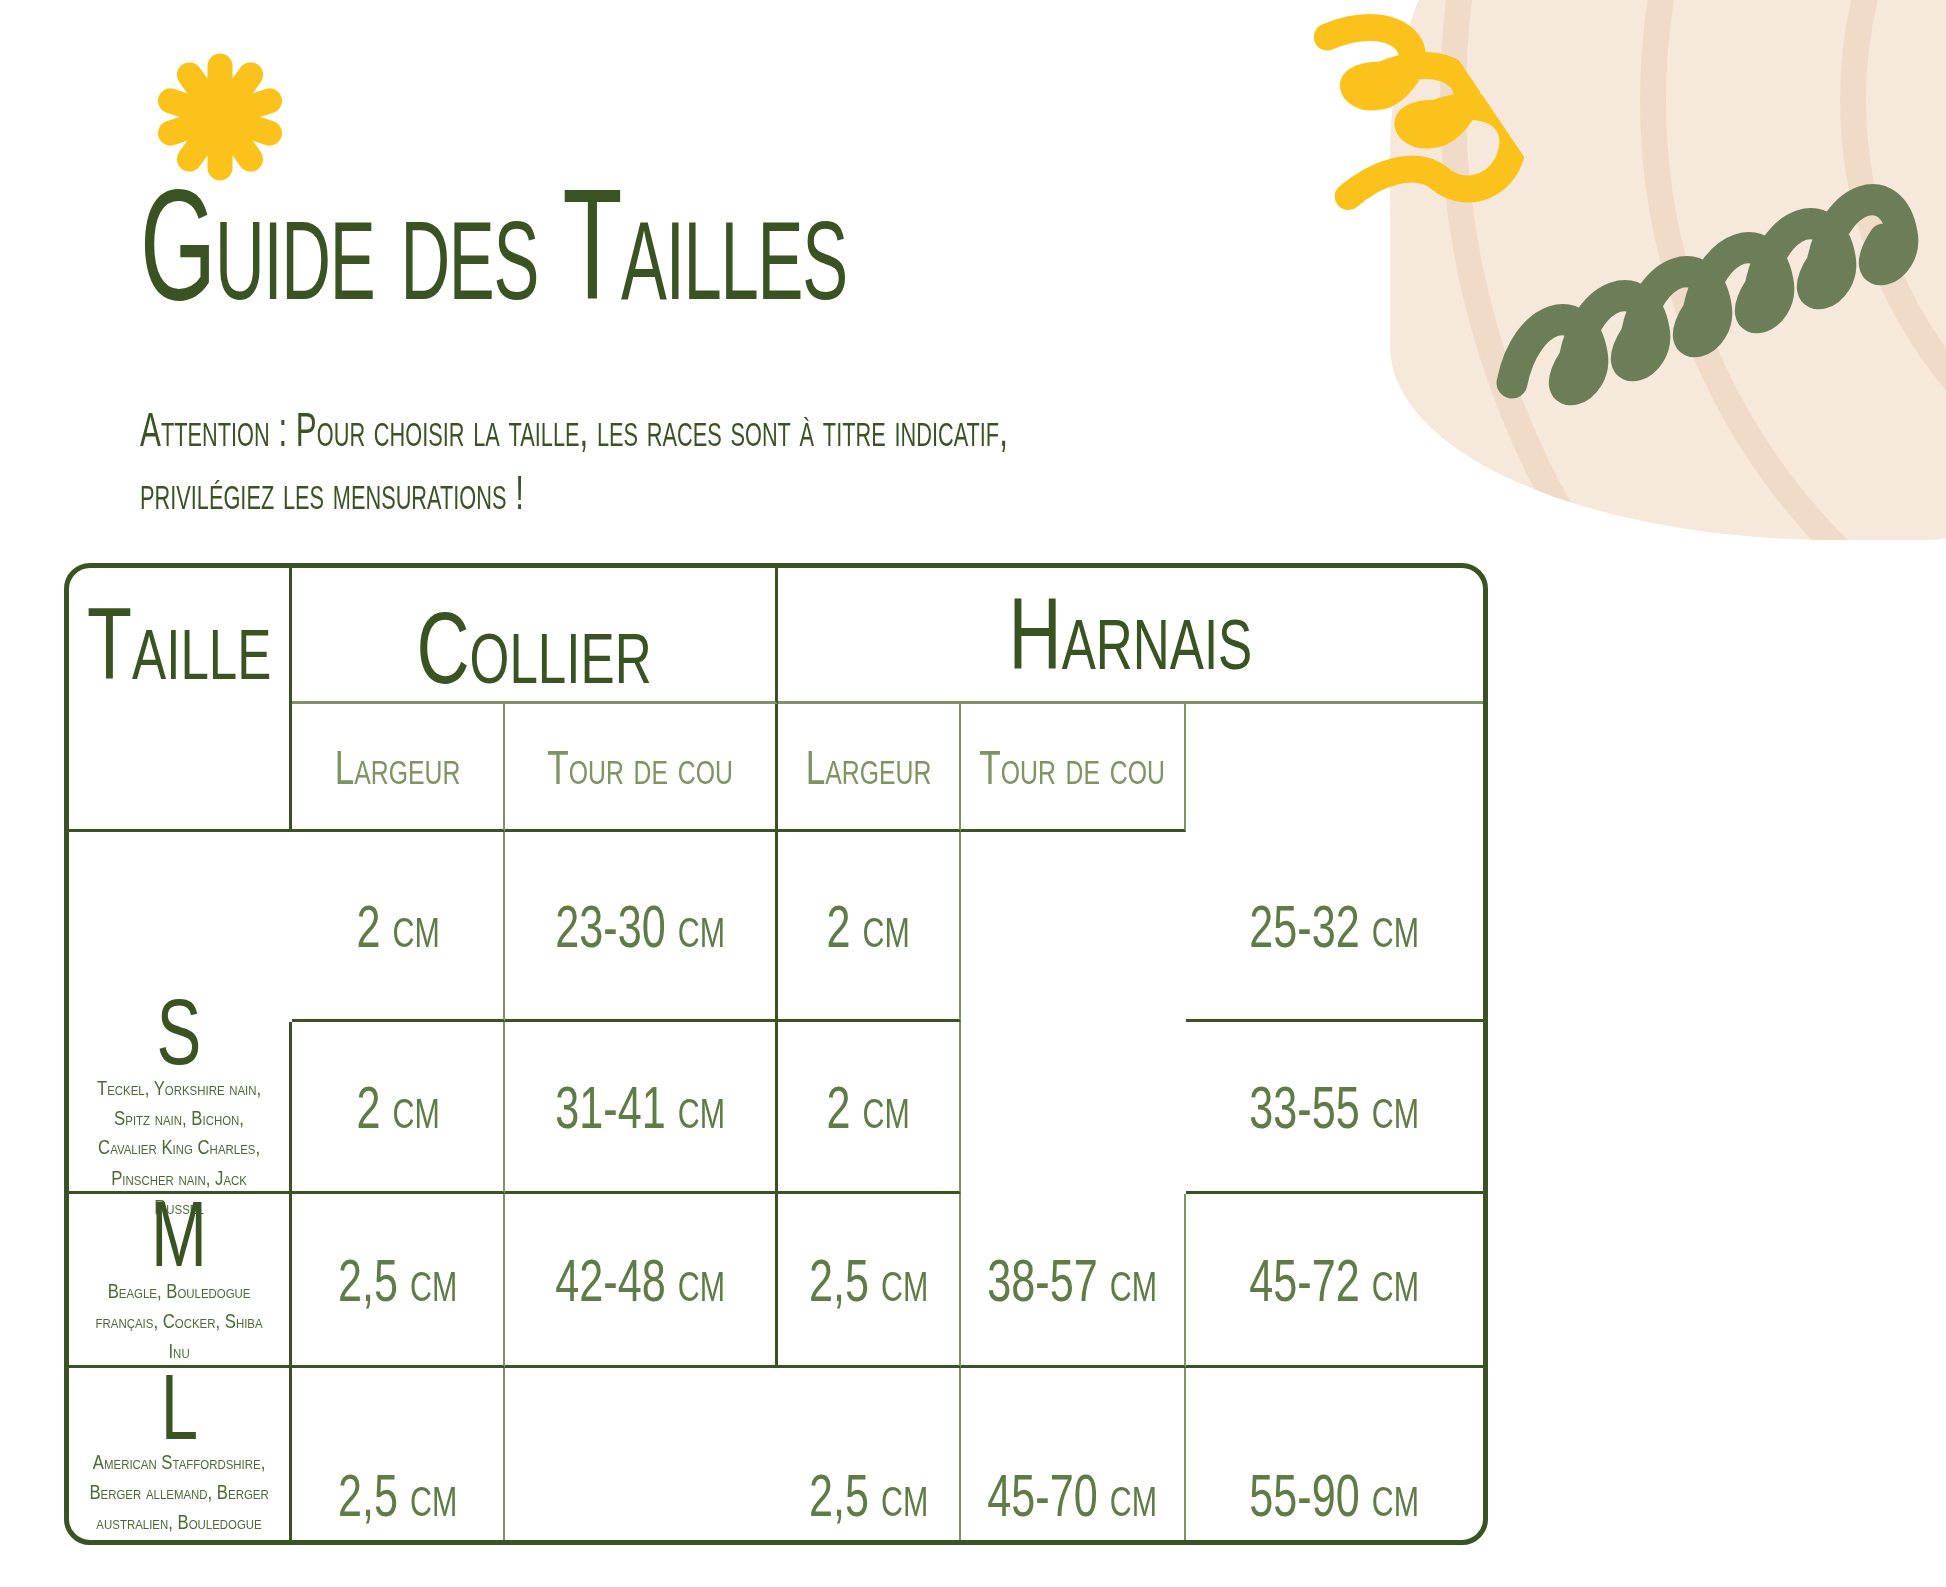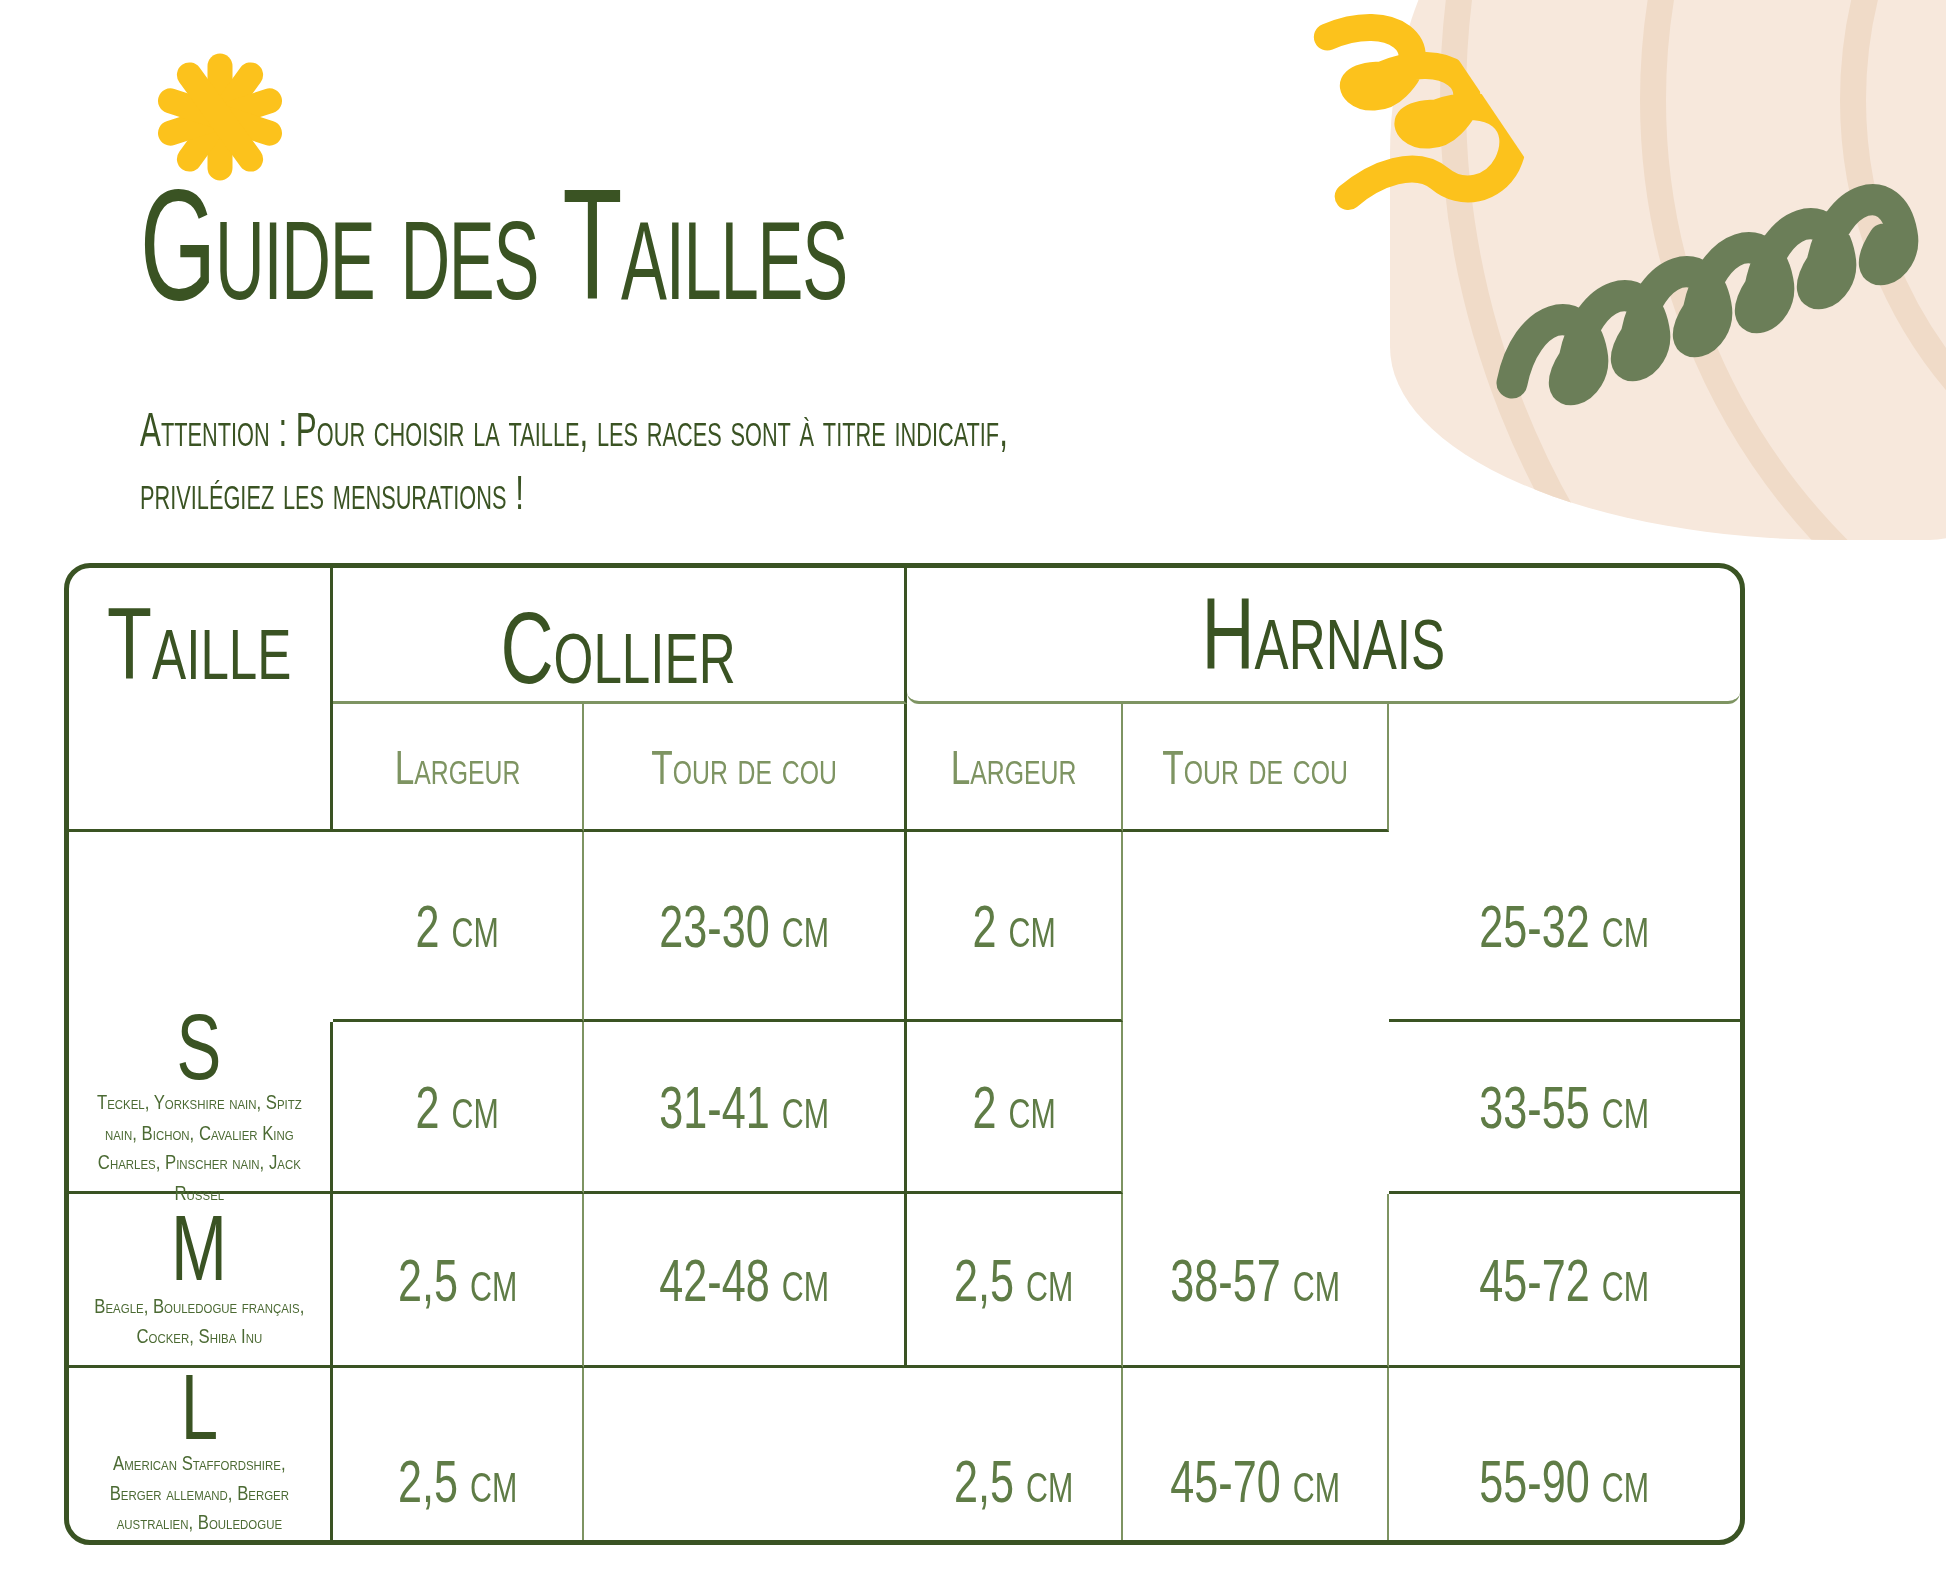--- a/index.html
+++ b/index.html
@@ -34,21 +34,21 @@
 
   .title { position:absolute; left:140px; top:165px; z-index:3;
     font-variant:small-caps; color:var(--dark); font-size:158px; line-height:1;
     letter-spacing:-2px; transform:scale(0.62,1); transform-origin:left top; white-space:nowrap; }
   .subtitle { position:absolute; left:140px; top:398px; z-index:3;
     font-variant:small-caps; color:var(--dark); font-size:49px; line-height:1.28;
     transform:scale(0.64,1); transform-origin:left top; white-space:nowrap; }
 
   
   .tbl {
-    position:absolute; left:64px; top:563px; width:1681px; height:982px; z-index:3;
+    position:absolute; left:64px; top:563px; width:1424px; height:982px; z-index:3;
     display:grid;
     grid-template-columns: 15.78% 15.06% 19.32% 12.9% 15.95% 20.99%;
     grid-template-rows: 136px 128px 190px 172px 174px auto;
     border:5px solid var(--dark);
     border-radius:26px;
     overflow:hidden;
     background:rgba(255,255,255,0.0);
   }
   .c { display:flex; align-items:center; justify-content:center; flex-direction:column; }
   .br-dark  { border-right:3px solid var(--dark); }
@@ -60,21 +60,21 @@
   .h1t  { font-size:92px; color:var(--dark); }
   .subh { font-size:44px; color:var(--light); }
   .valt { font-size:54px; color:var(--val); }
   .sizeL { font-size:84px; color:var(--dark); line-height:0.95; }
   .breeds {
     font-variant:small-caps; color:var(--breed); font-size:19px; line-height:1.5;
     text-align:center; padding:4px 8px 0 8px; transform:scale(0.88,1.05); width:100%;
   }
   .cell-taille { grid-column:1; grid-row:1/3; justify-content:flex-start; padding-top:24px; }
   .cell-collier { grid-column:2/4; grid-row:1;justify-content:flex-end; }
-  .cell-harnais { grid-column:4/7; grid-row:1;border-radius:12px; }
+  .cell-harnais { grid-column:4/7; grid-row:1; }
 </style>
 </head>
 <body>
 
 <div id="canvas">
 
   <div class="blob">
     <div class="vein v1"></div>
     <div class="vein v2"></div>
     <div class="vein v3"></div>

